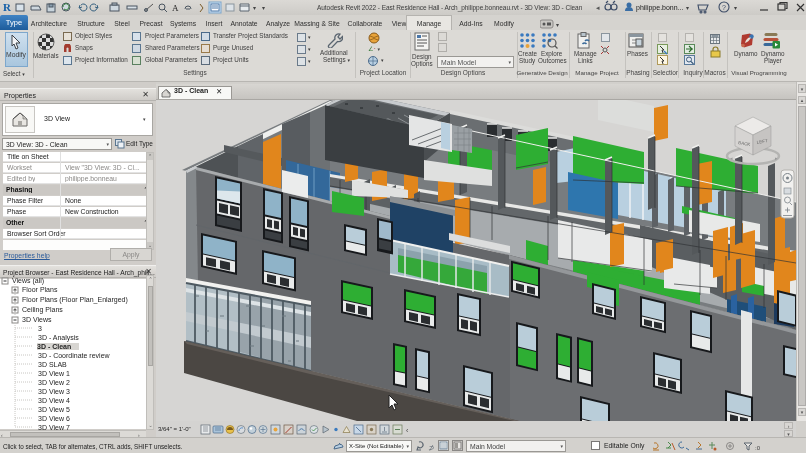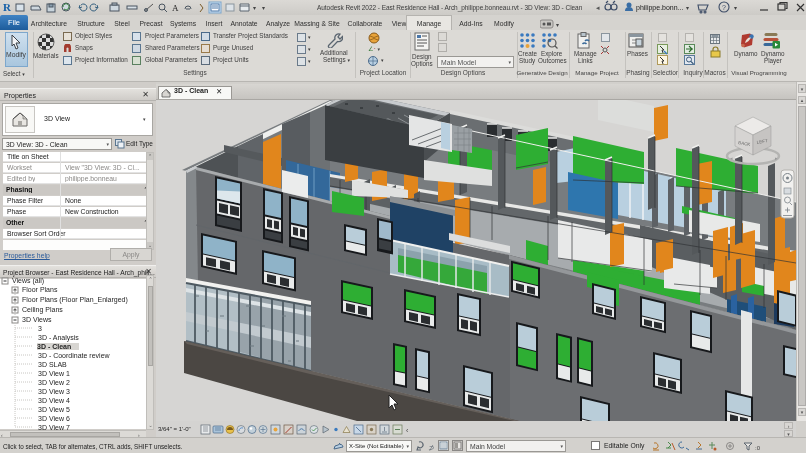--- a/index.html
+++ b/index.html
@@ -97,21 +97,21 @@
       <text x="140" y="10" font-size="6" fill="#444">▾</text>
       <g stroke="#333" stroke-width="1.2" fill="none">
         <path d="M166 10 h8"></path>
         <rect x="184" y="4" width="7" height="6"></rect>
           <path d="M186 4 v-1.5 h7 v6 h-1.5"></path>
         <path d="M203 4 l7 7 M210 4 l-7 7"></path>
       </g>
     </svg>
   </div>
   <div id="tabrow" class="abs">
-    <div id="filetab" class="abs">File</div>
+    <div id="filetab" class="abs">Type</div>
     <div class="tab" style="left:49px">Architecture</div>
     <div class="tab" style="left:91px">Structure</div>
     <div class="tab" style="left:122px">Steel</div>
     <div class="tab" style="left:151px">Precast</div>
     <div class="tab" style="left:183px">Systems</div>
     <div class="tab" style="left:214px">Insert</div>
     <div class="tab" style="left:244px">Annotate</div>
     <div class="tab" style="left:278px">Analyze</div>
     <div class="tab" style="left:317px">Massing &amp; Site</div>
     <div class="tab" style="left:365px">Collaborate</div>

